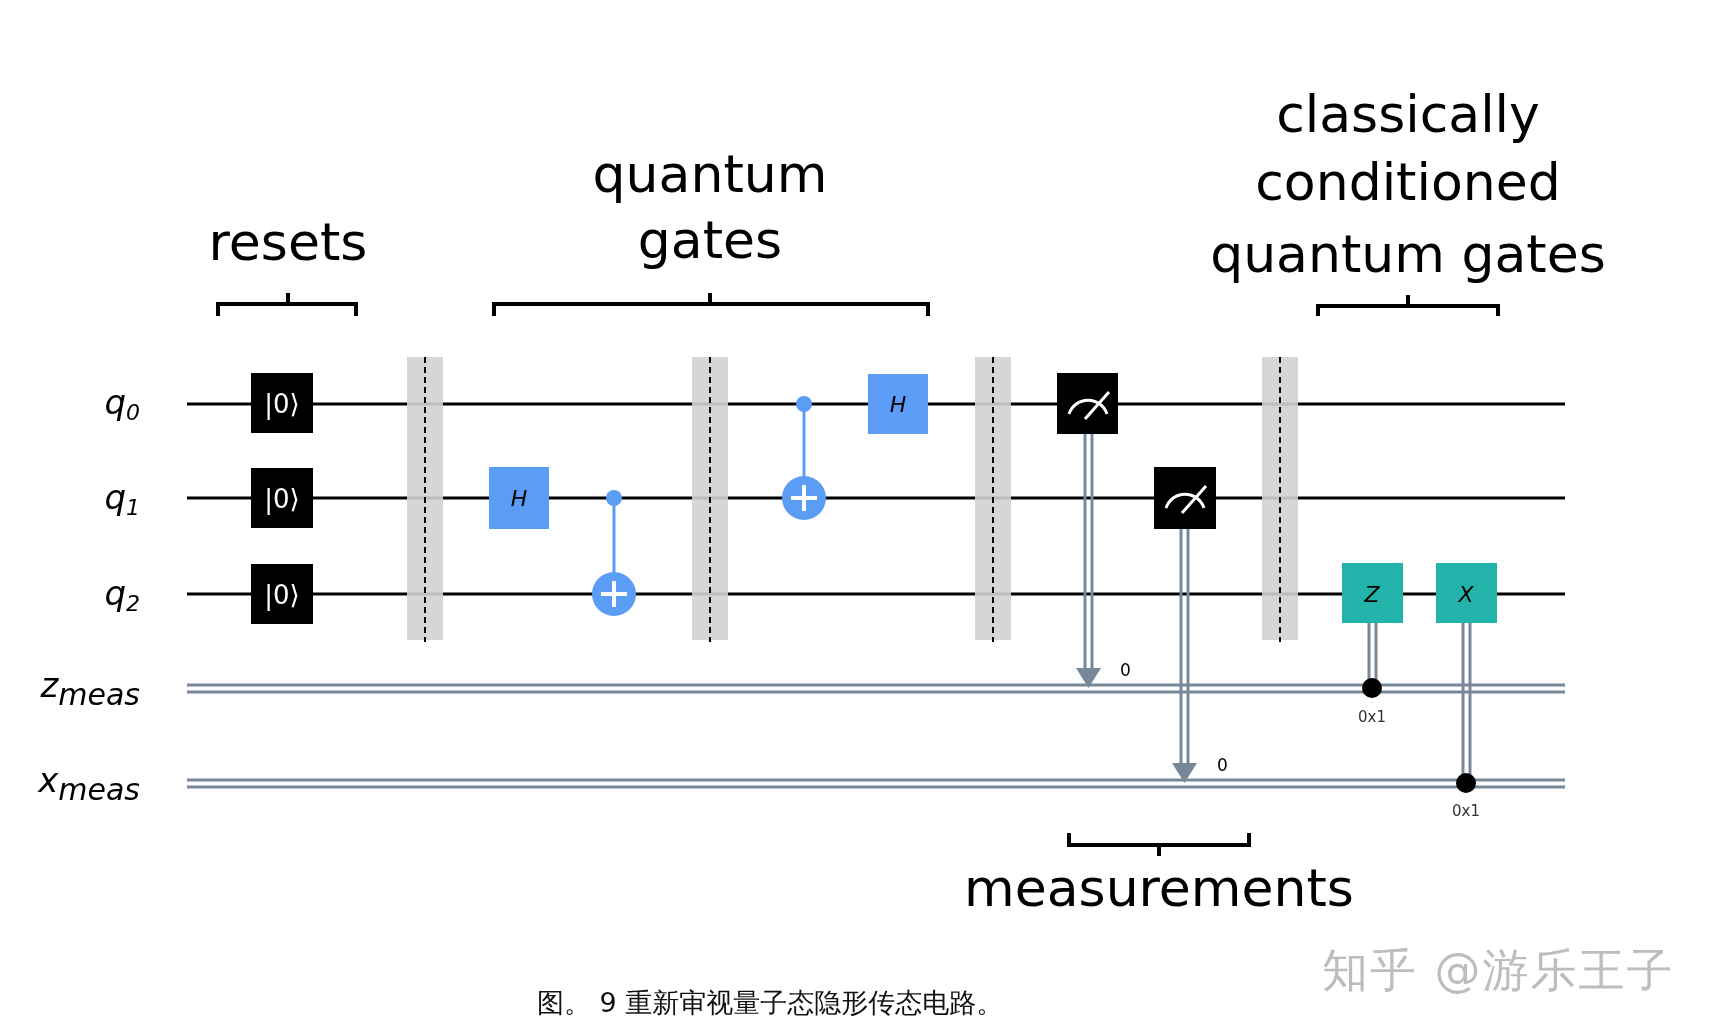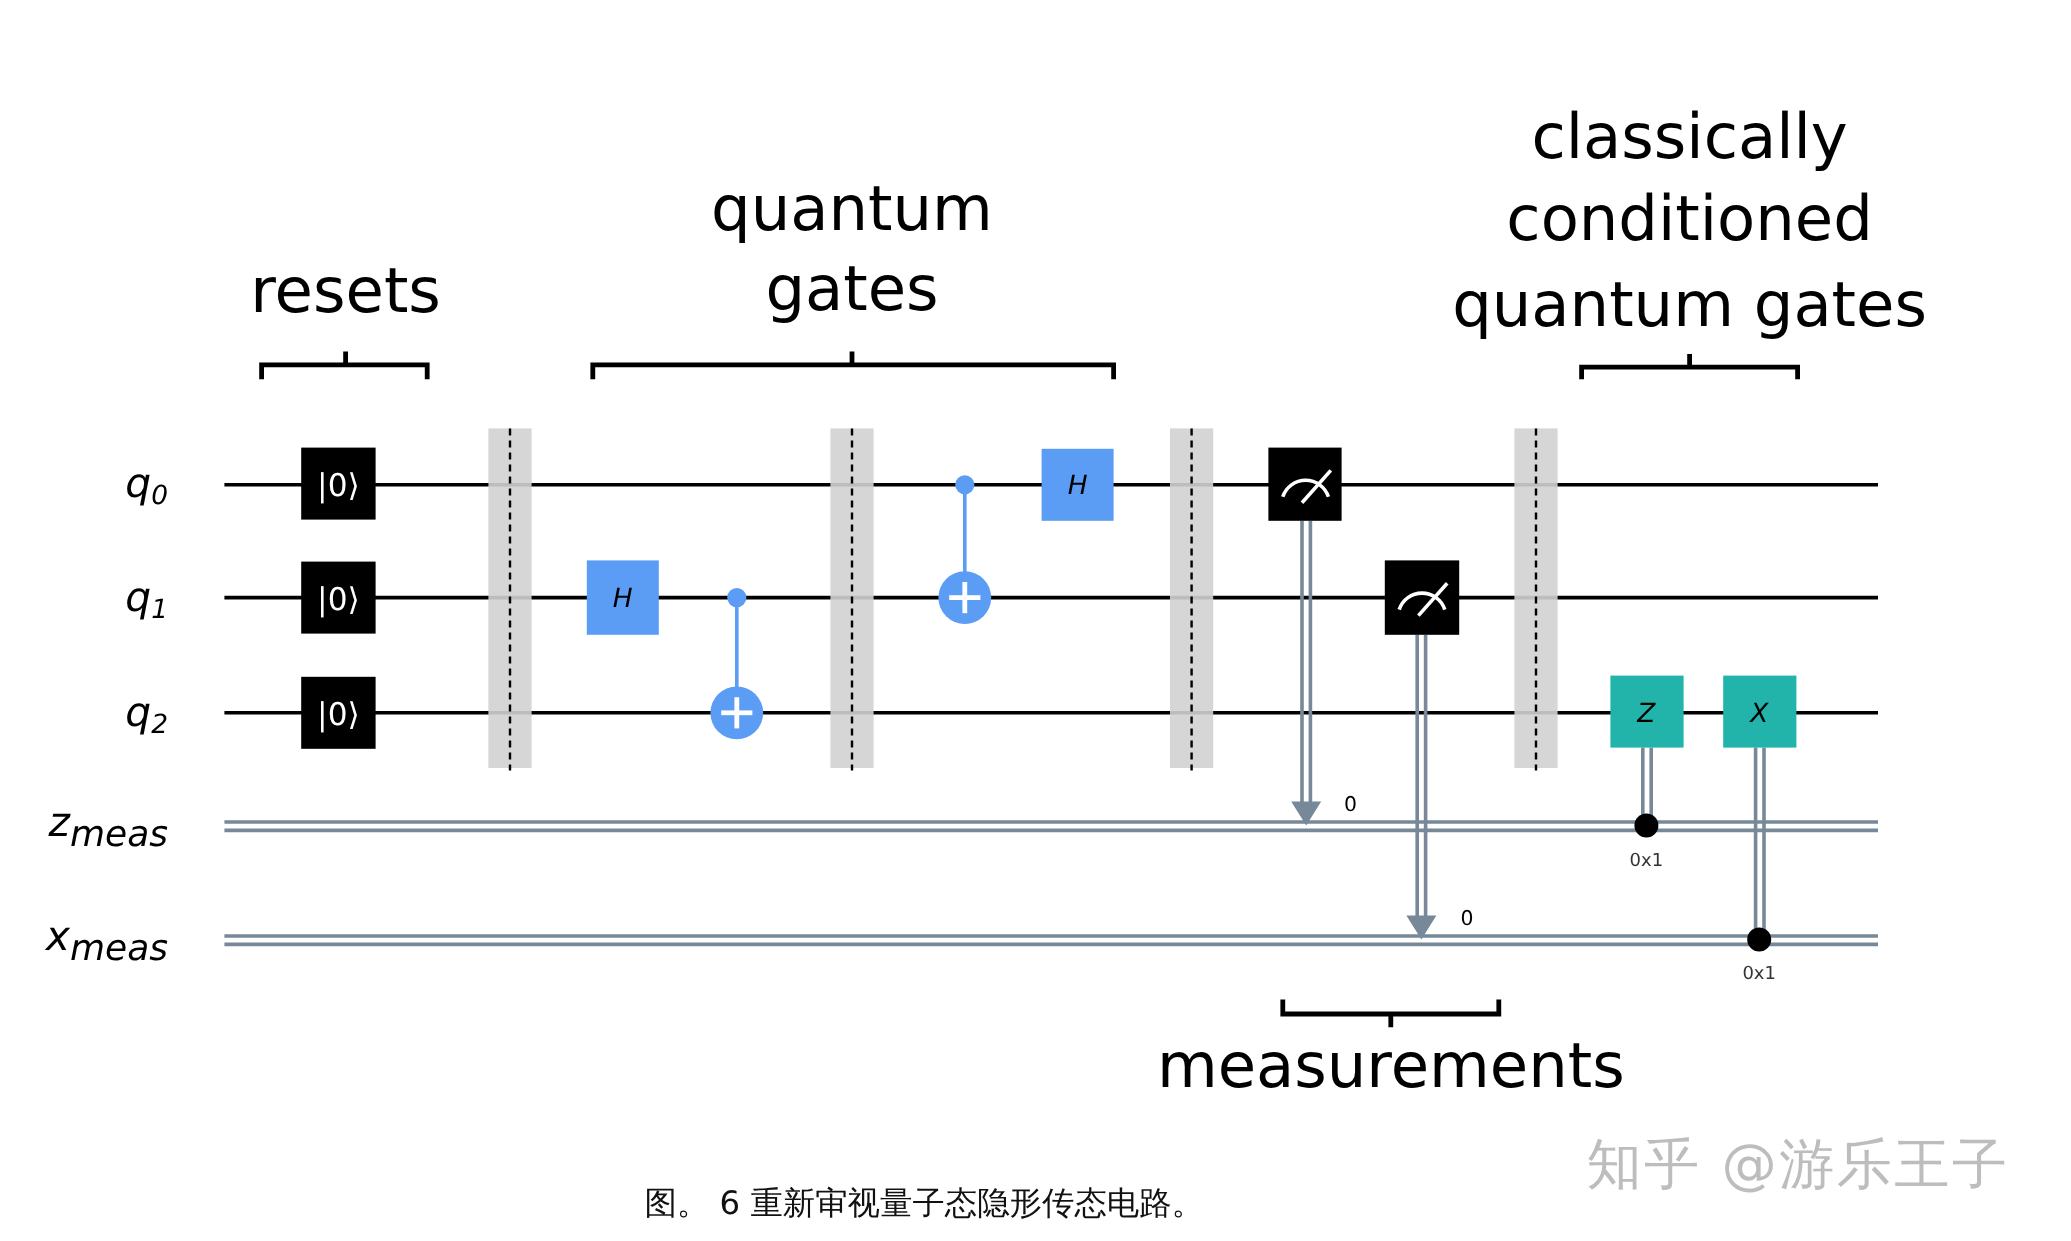--- a/index.html
+++ b/index.html
@@ -144,14 +144,14 @@
     <circle cx="1466" cy="783" r="10" fill="#000"></circle>
     <rect x="1436" y="563" width="61" height="60" fill="#22b3aa"></rect>
     <text class="gate-text" x="1466" y="602" text-anchor="middle" fill="#000">X</text>
     <text class="tiny" x="1466" y="816" text-anchor="middle">0x1</text>
   </g>
 
   <path d="M1069 833 V845 H1249 V833 M1159 845 V856" fill="none" stroke="#000" stroke-width="4"></path>
   <text class="annot" x="1159" y="906" text-anchor="middle">measurements</text>
 </svg>
 
-<div class="caption">图。 6 重新审视量子态隐形传态电路。</div>
+<div class="caption">图。 9 重新审视量子态隐形传态电路。</div>
 <div class="watermark">知乎 @游乐王子</div>
 
 </body></html>

